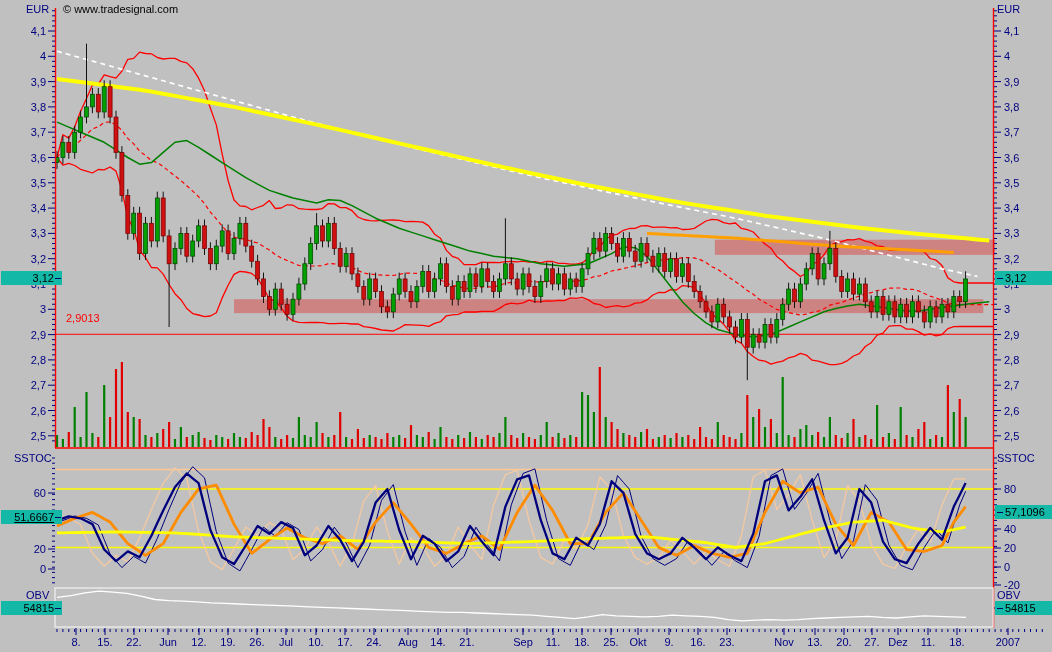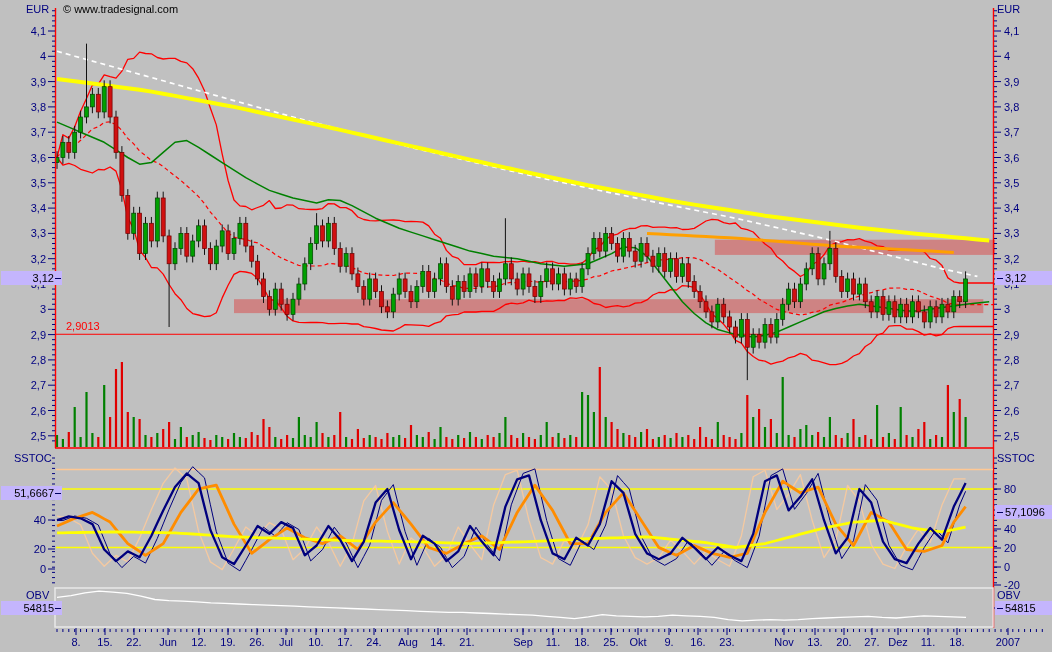--- a/index.html
+++ b/index.html
@@ -3,21 +3,21 @@
 <meta charset="utf-8">
 <style>
   html,body{margin:0;padding:0;background:#c0c0c0;}
   #app{position:relative;width:1052px;height:652px;background:#c0c0c0;overflow:hidden;
        font-family:"Liberation Sans",sans-serif;font-size:11px;color:#000080;}
   #chart-svg{position:absolute;left:0;top:0;}
   .lbl{position:absolute;white-space:nowrap;line-height:12px;}
   .navy{color:#000080;}
   .black{color:#000000;text-align:right;}
   .red{color:#ff0000;}
-  .hl{position:absolute;background:#c4b5fd;height:14px;line-height:14px;color:#000000;white-space:nowrap;}
+  .hl{position:absolute;background:#14b8a6;height:14px;line-height:14px;color:#000000;white-space:nowrap;}
   .hl-left{left:1px;width:53px;text-align:right;padding-right:8px;}
   .hl-left::after{content:"";position:absolute;right:1px;top:7px;width:6px;height:1px;background:#000060;}
   .hl-right{left:995px;width:56px;text-align:left;padding-left:10px;}
   .hl-right::before{content:"";position:absolute;left:2px;top:7px;width:6px;height:1px;background:#000060;}
 </style>
 </head>
 <body>
 
 <div id="app">
   <svg id="chart-svg" width="1052" height="652">
@@ -1029,27 +1029,27 @@
       <line x1="957" y1="628" x2="957" y2="635" stroke="#000080" stroke-width="1"></line>
       <text x="957" y="646" text-anchor="middle" fill="#000080" font-size="11px" font-family="&quot;Liberation Sans&quot;,sans-serif">18.</text>
       <line x1="1008" y1="628" x2="1008" y2="635" stroke="#000080" stroke-width="1"></line>
       <text x="1008" y="646" text-anchor="middle" fill="#000080" font-size="11px" font-family="&quot;Liberation Sans&quot;,sans-serif">2007</text>
     </svg>
 
   <div class="lbl navy" style="left:26px;top:3px;">EUR</div>
   <div class="lbl black" style="left:63px;top:3px;color:#000;">© www.tradesignal.com</div>
   <div class="lbl navy" style="left:997px;top:3px;">EUR</div>
 
-  <div class="lbl red" style="left:66px;top:320px;color:#ff0000;">2,9013</div>
+  <div class="lbl red" style="left:66px;top:312px;color:#ff0000;">2,9013</div>
 
   <div class="hl hl-left" style="top:271px;">3,12</div>
   <div class="hl hl-right" style="top:271px;">3,12</div>
 
   <div class="lbl navy" style="left:14px;top:452px;">SSTOC</div>
   <div class="lbl navy" style="left:997px;top:452px;">SSTOC</div>
-  <div class="hl hl-left" style="top:486px;">51,6667</div>
+  <div class="hl hl-left" style="top:510px;text-decoration:underline;">51,6667</div>
   <div class="hl hl-right" style="top:505px;">57,1096</div>
 
   <div class="lbl navy" style="left:26px;top:589px;">OBV</div>
   <div class="lbl navy" style="left:997px;top:589px;">OBV</div>
   <div class="hl hl-left" style="top:601px;">54815</div>
   <div class="hl hl-right" style="top:601px;">54815</div>
 </div>
 
 </body></html>

